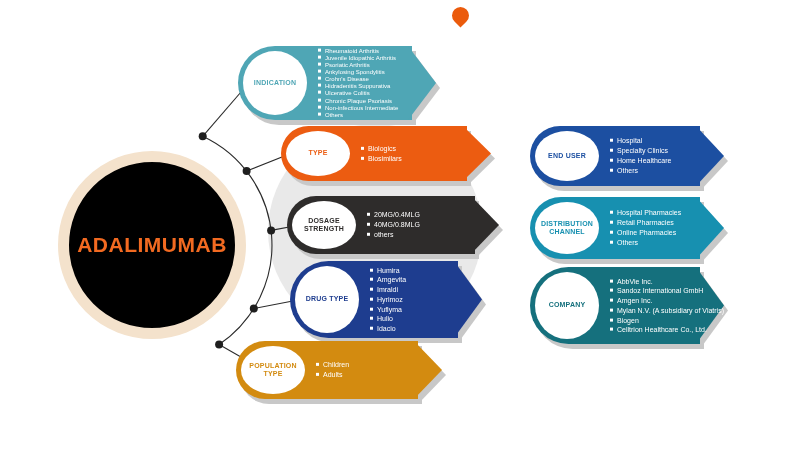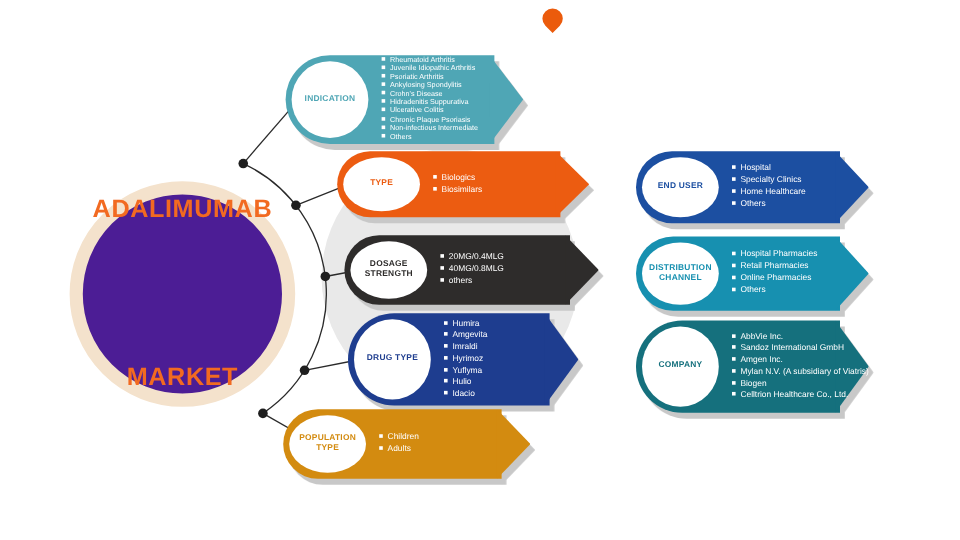--- a/index.html
+++ b/index.html
@@ -10,22 +10,22 @@
   
   .bg-circle{
     position:absolute;left:268px;top:124px;width:214px;height:214px;
     border-radius:50%;background:#e9e9e9;z-index:0;
   }
   
   .connectors{position:absolute;left:0;top:0;width:800px;height:450px;z-index:1;pointer-events:none;}
   
   .market-circle{
     position:absolute;left:58px;top:151px;width:188px;height:188px;box-sizing:border-box;
-    border:11px solid #f4e2cc;border-radius:50%;background:#4c1d95;z-index:2;
-    display:flex;flex-direction:column;align-items:center;justify-content:space-between;gap:40px;
+    border:11px solid #f4e2cc;border-radius:50%;background:#000000;z-index:2;
+    display:flex;flex-direction:column;align-items:center;justify-content:center;gap:40px;
   }
   .market-circle .t{
     color:#f26a21;font-weight:bold;font-size:21px;letter-spacing:.5px;line-height:1.25;text-align:center;
   }
   
   .banner{position:absolute;z-index:3;}
   .shape{position:absolute;inset:0;filter:drop-shadow(4px 5px 0 #c8c8c8);}
   .shape .body{
     position:absolute;left:0;top:0;bottom:0;right:24px;background:var(--c);
     border-radius:999px 0 0 999px;
@@ -84,21 +84,20 @@
     <circle cx="246.6" cy="171.1" r="4" fill="#1e1e1e"></circle>
     <circle cx="271.1" cy="230.4" r="4" fill="#1e1e1e"></circle>
     <circle cx="253.8" cy="308.6" r="4" fill="#1e1e1e"></circle>
     <circle cx="219.1" cy="344.5" r="4" fill="#1e1e1e"></circle>
   </svg>
 
   <div class="pin"></div>
 
   <div class="market-circle">
     <div class="t">ADALIMUMAB</div>
-    <div class="t">MARKET</div>
   </div>
 
   <div class="banner dense" id="b-indication" style="--c: #4fa6b5;">
     <div class="shape">
       <div class="body"></div>
         <div class="tip"></div>
     </div>
     <div class="pill">INDICATION</div>
     <ul class="items">
         <li>Rheumatoid Arthritis</li>

